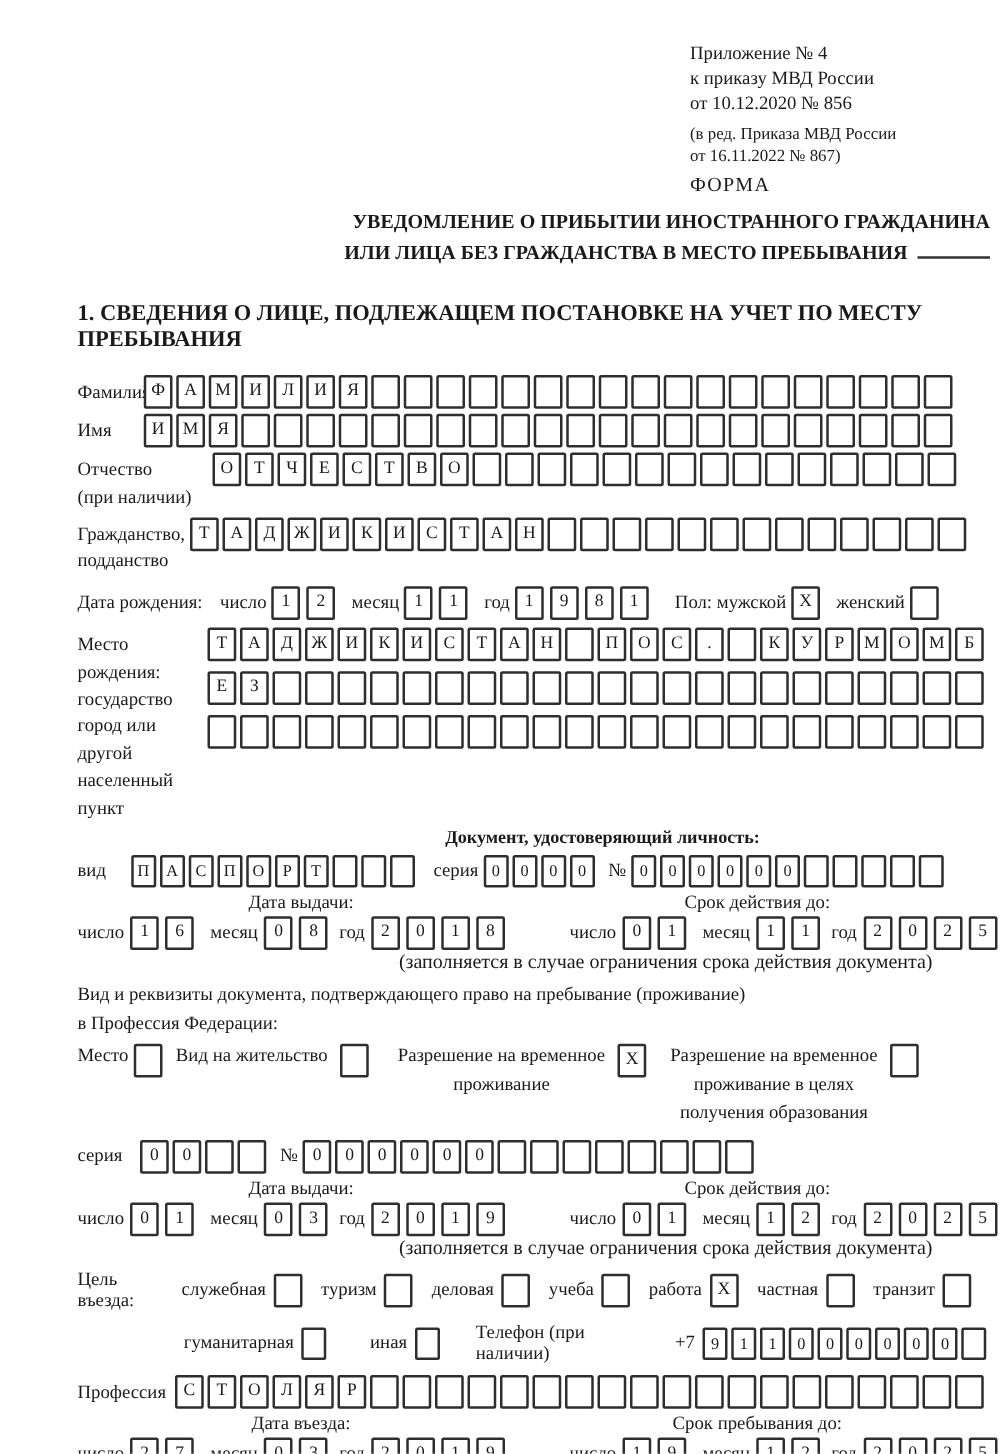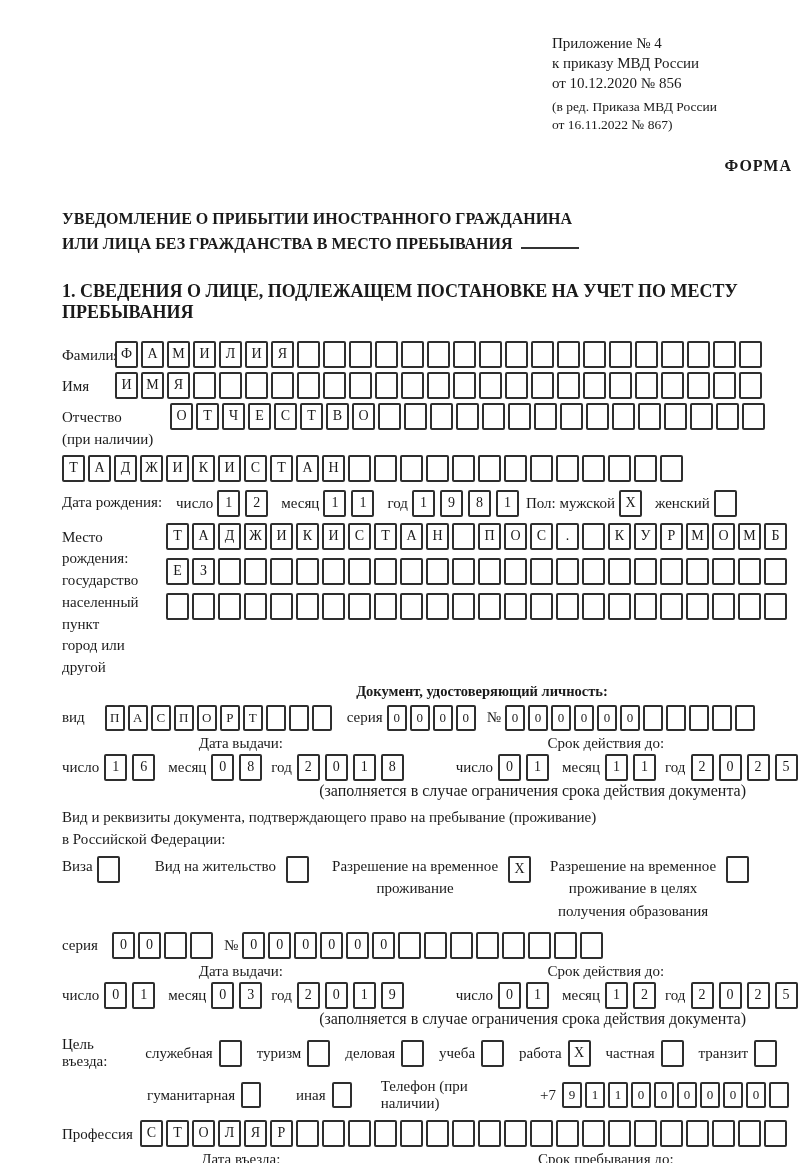--- a/index.html
+++ b/index.html
@@ -6,23 +6,23 @@
   body{
     width:800px;height:1163px;overflow:hidden;
     font-family:"Liberation Serif","DejaVu Serif",serif;
     color:#1a1a1a;
   }
   .page{padding:34px 8px 12px 62px;box-sizing:border-box;width:800px;height:1163px;}
 
   
   .annex-block{width:240px;margin-left:auto;font-size:15px;line-height:1.32;}
   .annex-block .ed{font-size:13.5px;margin-top:5px;line-height:1.3;}
-  .form-marker{width:240px;margin-left:auto;text-align:right;font-weight:bold;font-size:16px;margin-top:24px;letter-spacing:1px;}
-
-  .title{ text-align:left;font-weight:bold;font-size:16px;line-height:1.55;margin-top:32px;}
+  .form-marker{width:240px;margin-left:auto;text-align:left;font-weight:normal;font-size:16px;margin-top:7px;letter-spacing:1px;}
+
+  .title{ text-align:right;font-weight:bold;font-size:16px;line-height:1.55;margin-top:8px;}
   .blank-line{display:inline-block;width:58px;border-bottom:2px solid #333;height:12px;margin-left:8px;}
   .section-heading{font-weight:bold;font-size:18px;margin-top:24px;margin-bottom:18px;}
 
   
   .cell{
     display:inline-block;box-sizing:border-box;
     width:23px;height:27px;line-height:22px;
     border:2px solid #2e2e2e;border-radius:2px;
     margin-right:3px;text-align:center;
     font-size:14px;background:#fff;vertical-align:middle;
@@ -175,20 +175,24 @@
         <span class="cell"></span>
         <span class="cell"></span>
         <span class="cell"></span>
         <span class="cell"></span>
         <span class="cell"></span>
         <span class="cell"></span>
       </span>
   </div>
 
   <div class="field-row">
+    <div class="flabel w90">
+      <div>Гражданство,</div>
+      <div>подданство</div>
+    </div>
     <span class="boxes">
         <span class="cell">Т</span>
         <span class="cell">А</span>
         <span class="cell">Д</span>
         <span class="cell">Ж</span>
         <span class="cell">И</span>
         <span class="cell">К</span>
         <span class="cell">И</span>
         <span class="cell">С</span>
         <span class="cell">Т</span>
@@ -222,36 +226,36 @@
         <span class="cell">1</span>
         <span class="cell">1</span>
       </span>
     <span class="inline-lbl">год</span>
     <span class="boxes dgroup">
         <span class="cell">1</span>
         <span class="cell">9</span>
         <span class="cell">8</span>
         <span class="cell">1</span>
       </span>
-    <span class="inline-lbl" style="margin-left:2px;">Пол: мужской</span>
+    <span class="inline-lbl" style="margin-left:16px;">Пол: мужской</span>
     <span class="boxes">
         <span class="cell">X</span>
       </span>
     <span class="inline-lbl" style="margin-left:10px;">женский</span>
     <span class="boxes">
         <span class="cell"></span>
       </span>
   </div>
 
   <div class="field-row" style="margin-top:6px;">
     <div class="flabel w104">
       <div>Место рождения:</div>
       <div>государство</div>
+      <div>город или другой</div>
       <div>населенный пункт</div>
-      <div>город или другой</div>
     </div>
     <div class="rows-col">
       <span class="boxes">
           <span class="cell">Т</span>
           <span class="cell">А</span>
           <span class="cell">Д</span>
           <span class="cell">Ж</span>
           <span class="cell">И</span>
           <span class="cell">К</span>
           <span class="cell">И</span>
@@ -409,32 +413,32 @@
             <span class="cell">0</span>
             <span class="cell">2</span>
             <span class="cell">5</span>
           </span>
       </div>
     </div>
   </div>
   <div class="note">(заполняется в случае ограничения срока действия документа)</div>
 
   <div class="plain">Вид и реквизиты документа, подтверждающего право на пребывание (проживание)</div>
-  <div class="plain">в Российской Федерации:</div>
+  <div class="plain">в Профессия Федерации:</div>
 
   <div class="opts-row">
     <div class="opt">
       <div class="opt-label">
-          <span>Виза</span>
+          <span>Место</span>
         </div>
       <span class="boxes" style="margin-left:4px;">
           <span class="cell"></span>
         </span>
     </div>
-    <div class="opt" style="margin-left:32px;">
+    <div class="opt" style="margin-left:8px;">
       <div class="opt-label">
           <span>Вид на жительство</span>
         </div>
       <span class="boxes">
           <span class="cell"></span>
         </span>
     </div>
     <div class="opt" style="margin-left:20px;">
       <div class="opt-label">
         <span>Разрешение на временное</span>

